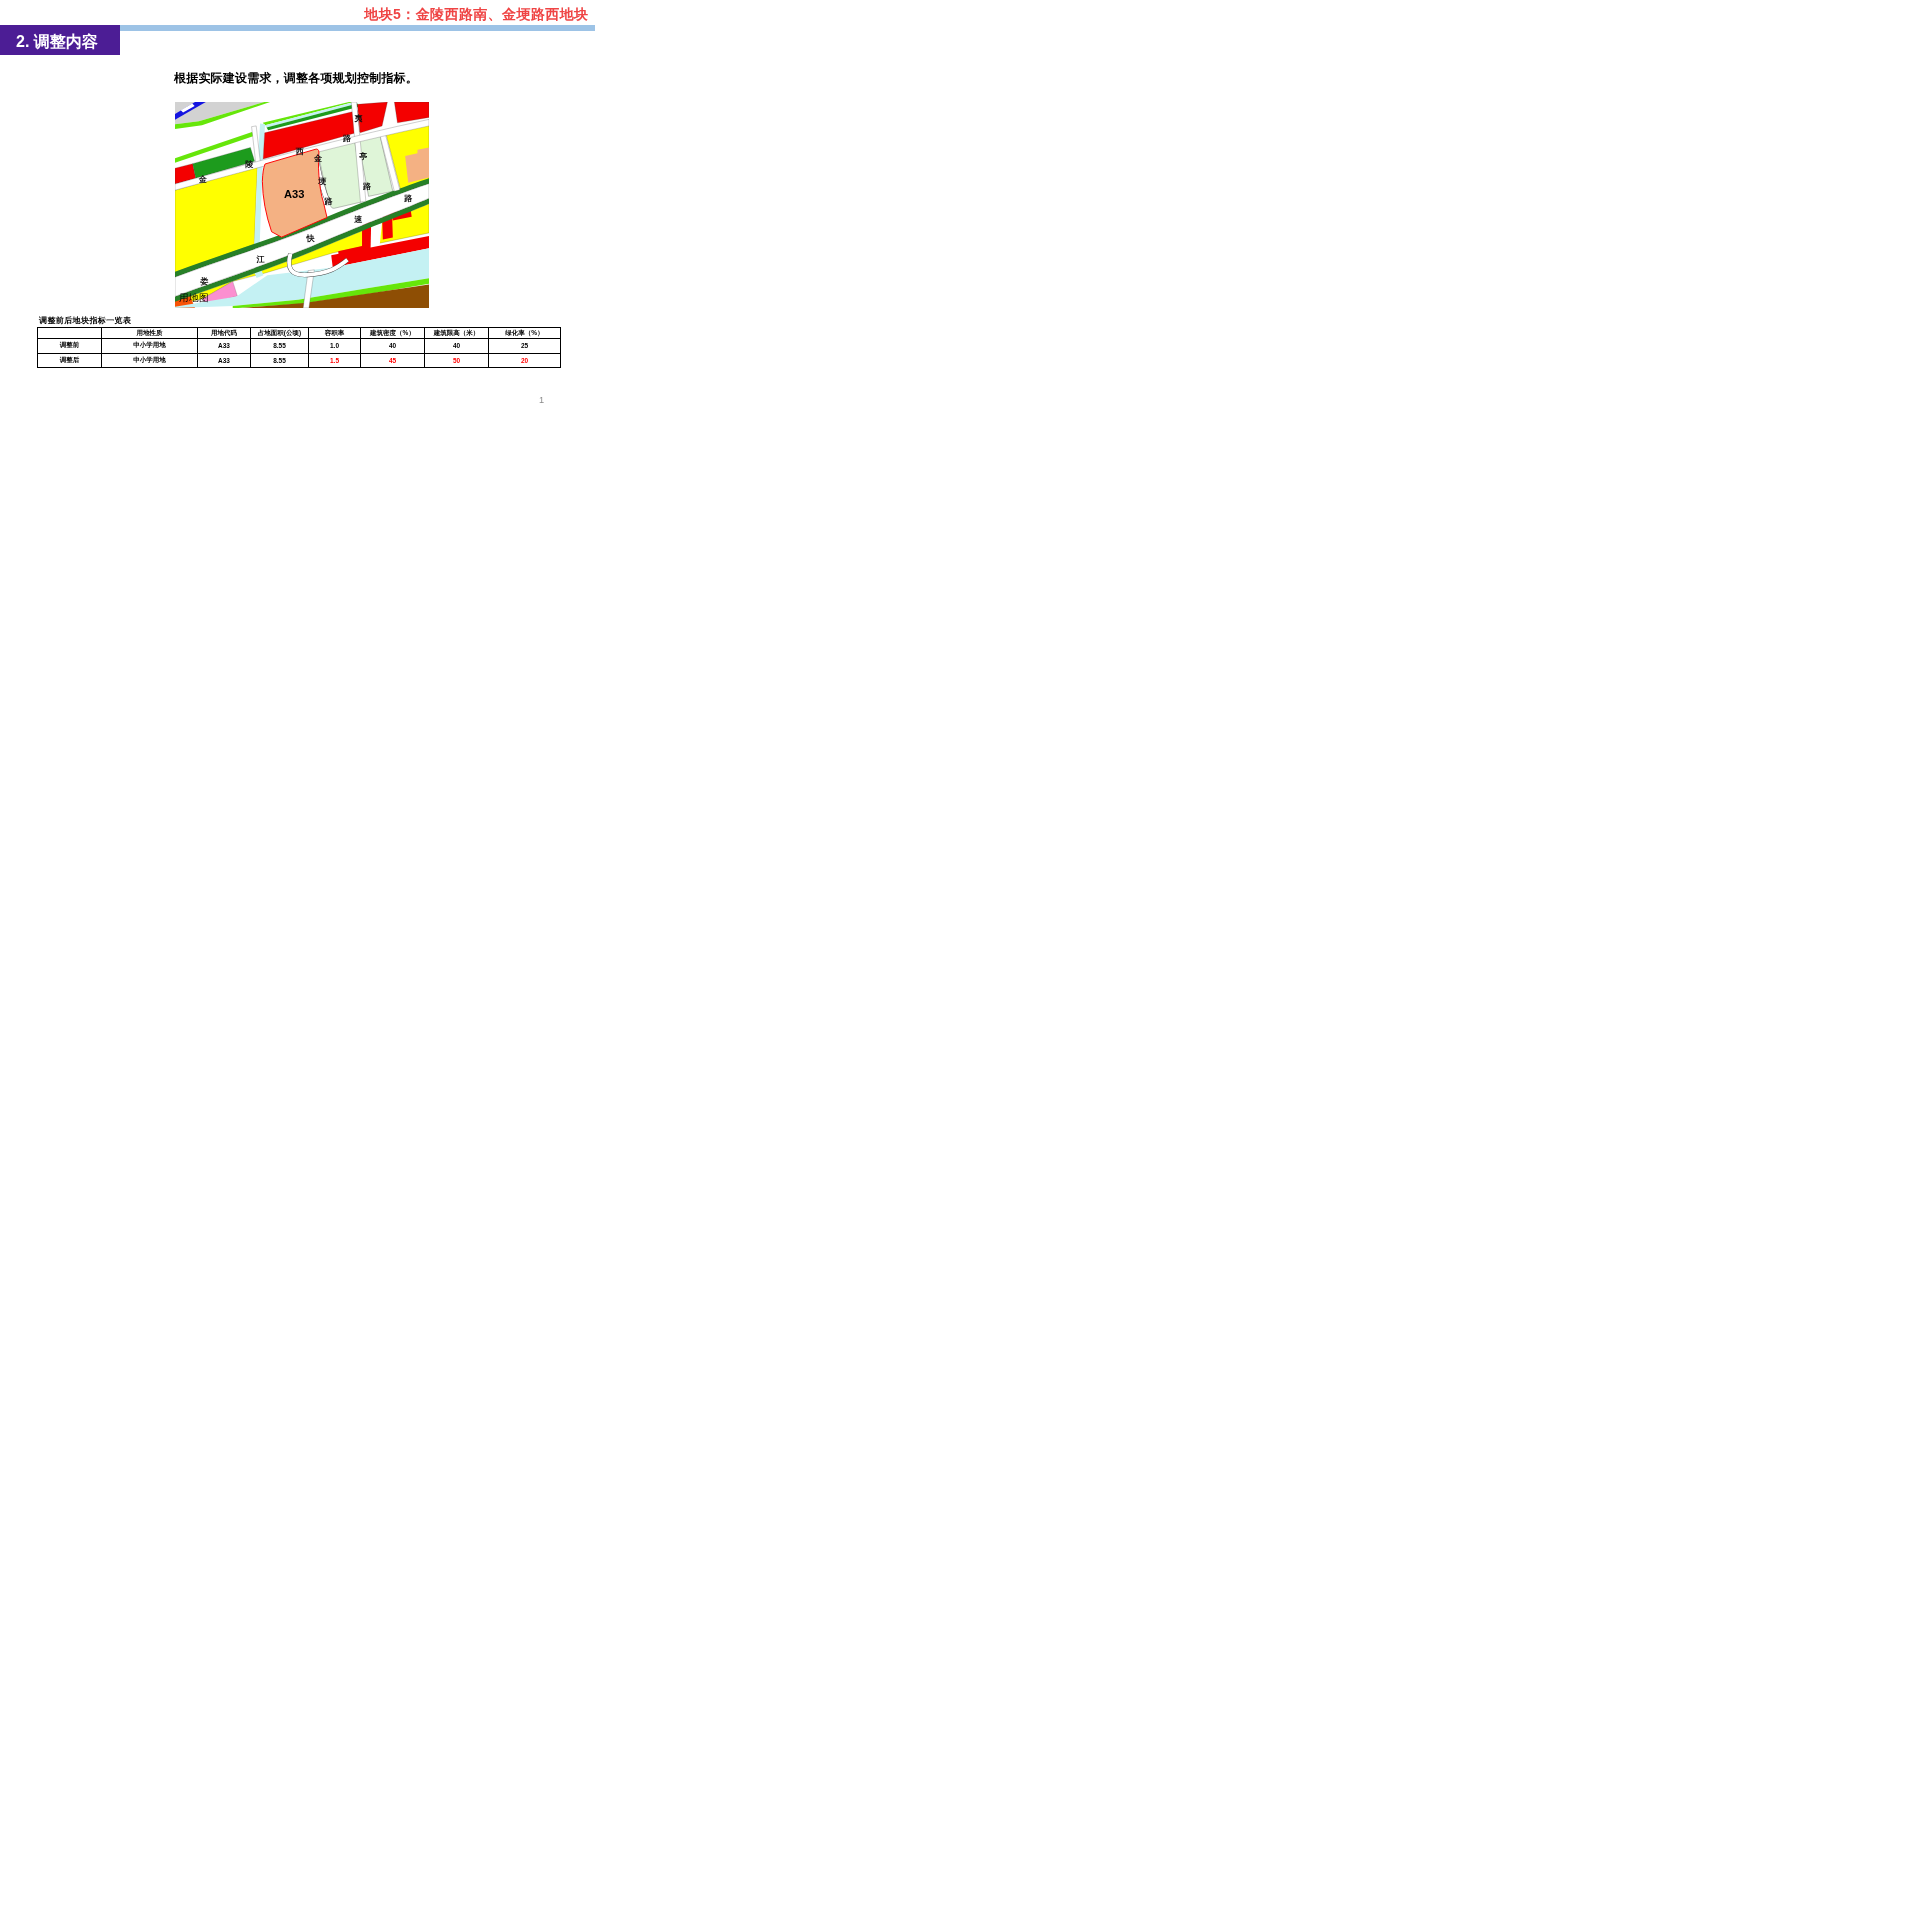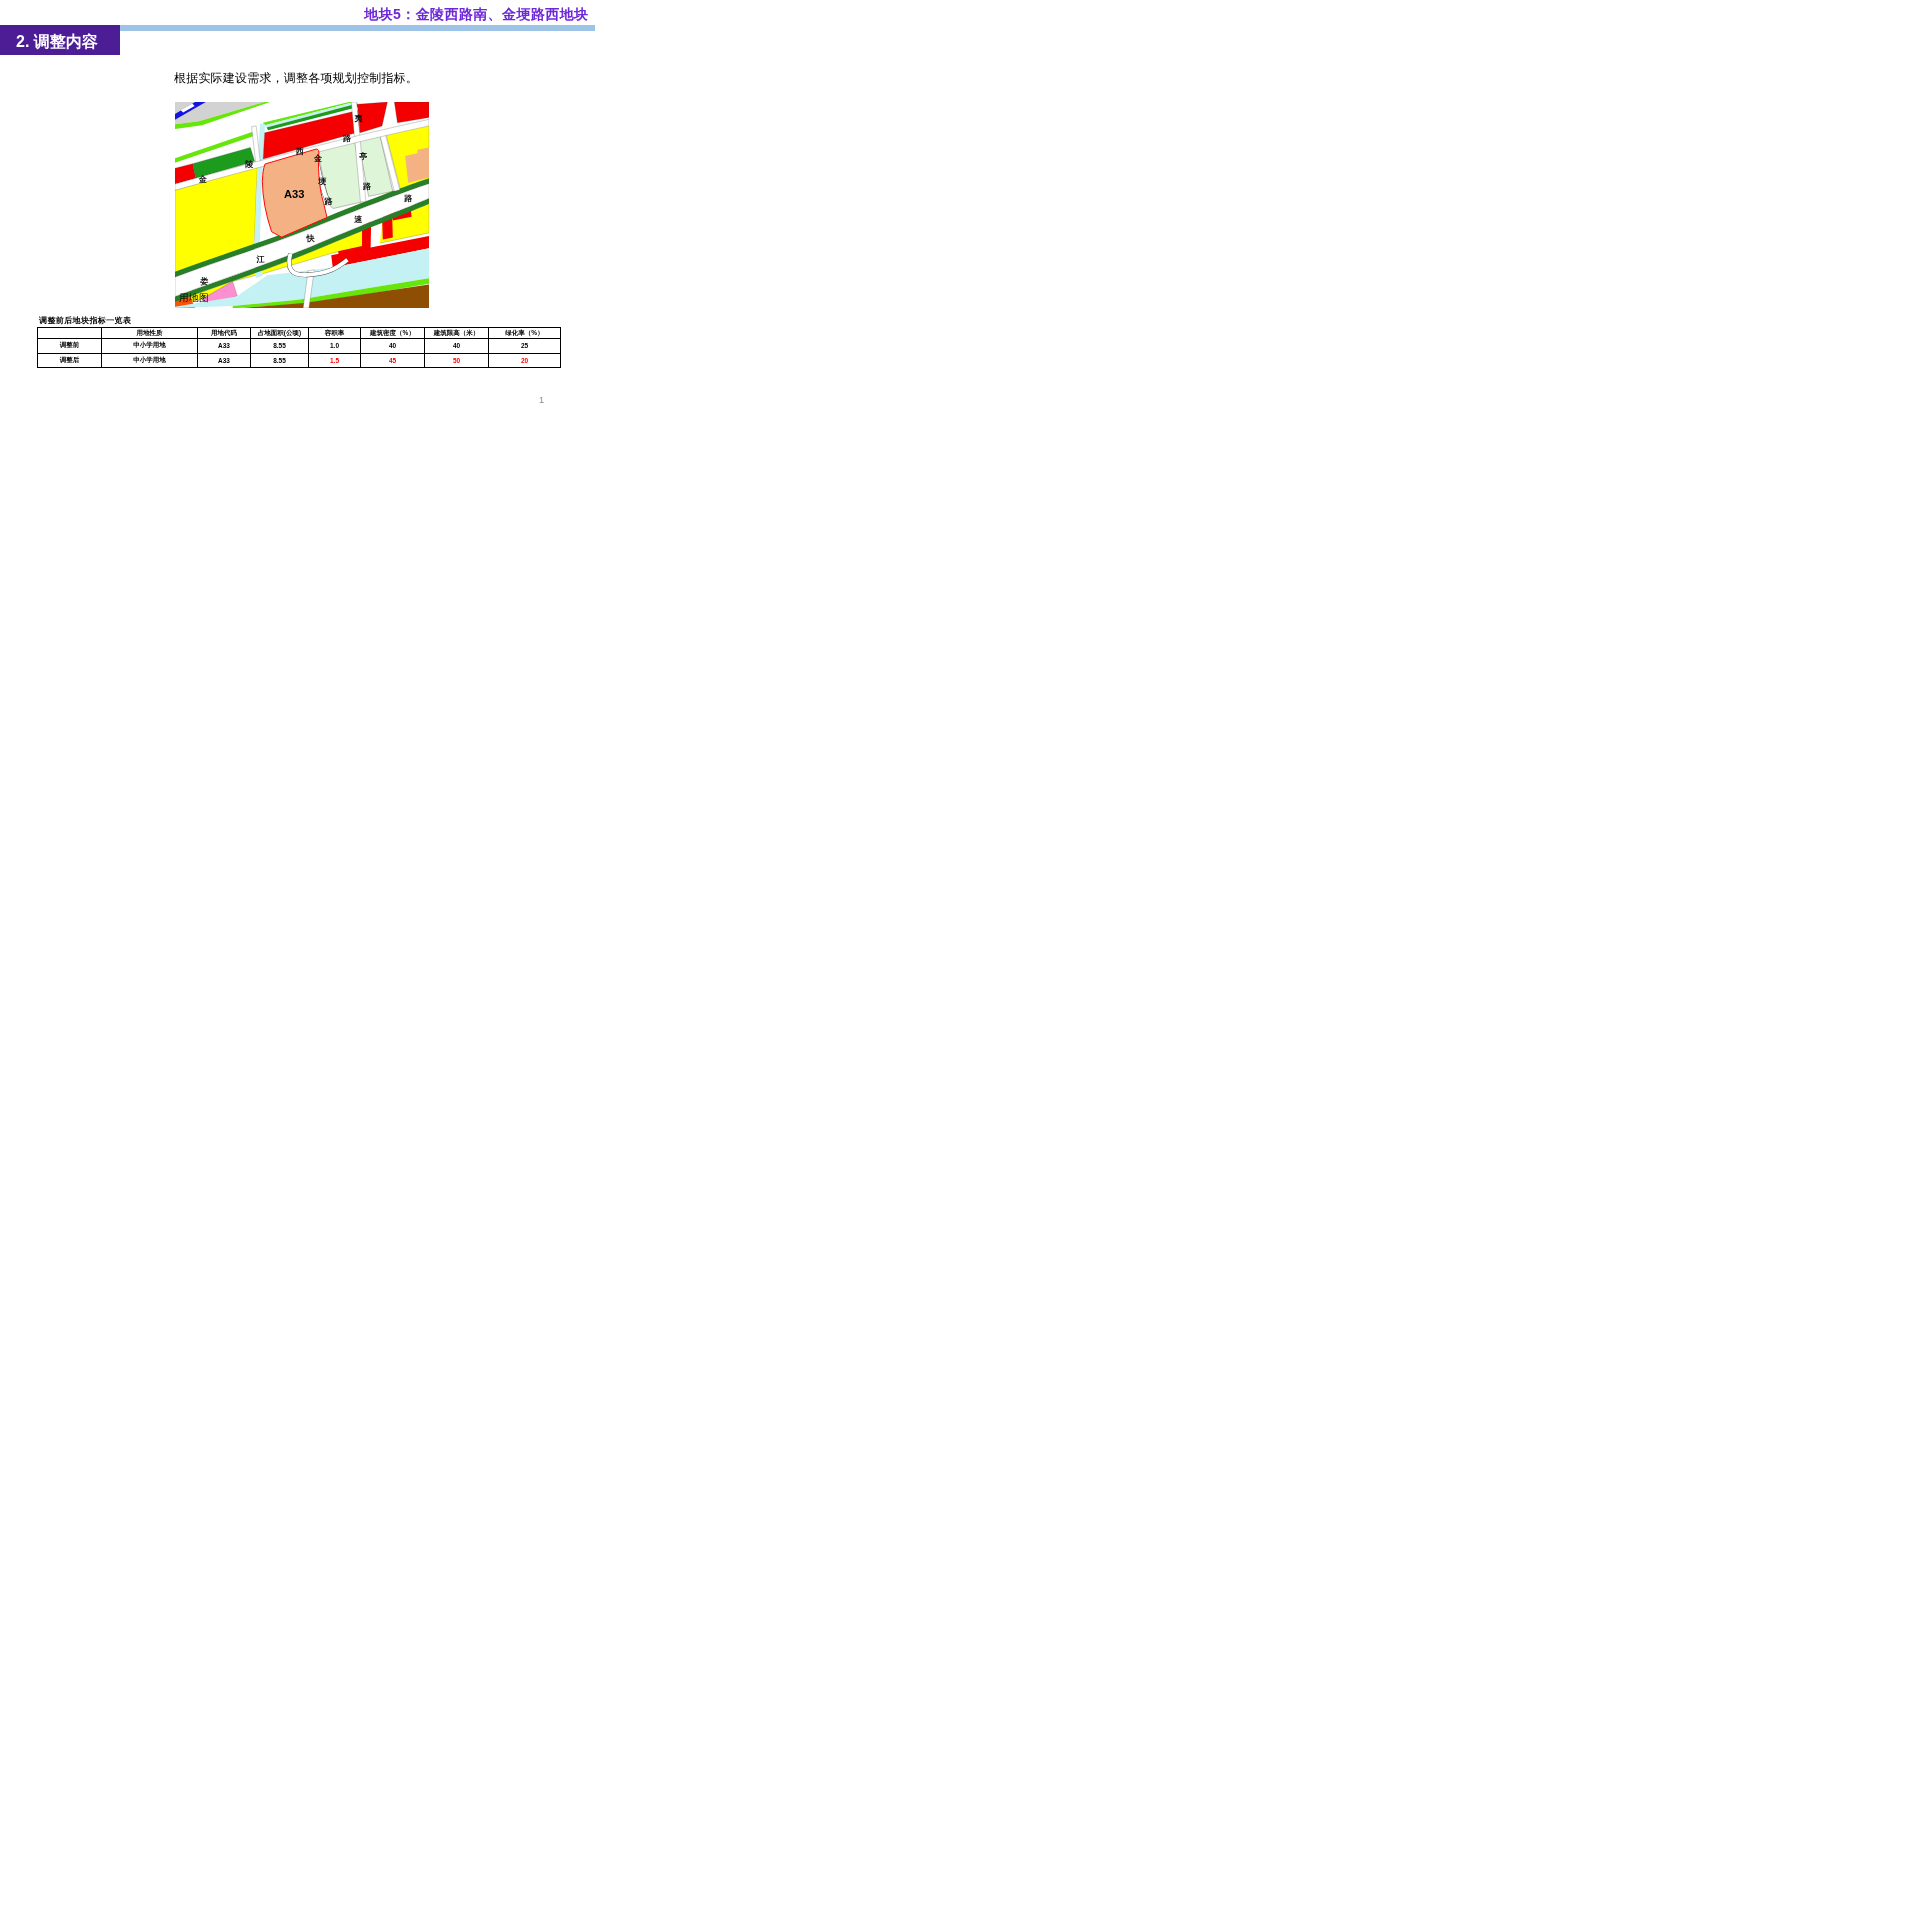--- a/index.html
+++ b/index.html
@@ -1,33 +1,33 @@
 <!DOCTYPE html>
 <html style="font-size:6.2px"><head>
 <meta charset="utf-8">
 <style>
   html,body{margin:0;padding:0;background:#fff;}
   .slide{
     position:relative;width:595px;height:421px;background:#ffffff;overflow:hidden;
     font-family:"Liberation Sans","DejaVu Sans",sans-serif;
   }
   .top-title{
-    position:absolute;top:6px;right:6.5px;font-size:14px;font-weight:bold;color:#6d28d9;
+    position:absolute;top:6px;right:6.5px;font-size:14px;font-weight:bold;color:#ef4444;
     letter-spacing:0.4px;white-space:nowrap;
   }
   .accent-band{
     position:absolute;left:0;top:25px;width:100%;height:5.8px;background:#9DC3E6;
   }
   .section-box{
     position:absolute;left:0;top:25px;width:120px;height:30px;background:#4c1d95;
     color:#ffffff;font-size:16px;font-weight:bold;line-height:33px;padding-left:16px;
     box-sizing:border-box;white-space:nowrap;
   }
   .body-text{
-    position:absolute;left:174px;top:70px;font-size:12px;font-weight:normal;color:#000;
+    position:absolute;left:174px;top:70px;font-size:12px;font-weight:bold;color:#000;
     white-space:nowrap;letter-spacing:0.2px;
   }
   .map-wrap{position:absolute;left:175px;top:102px;width:254px;height:206px;}
   .map-caption{
     position:absolute;left:3.9px;top:190px;font-size:9.6px;font-weight:400;color:#000;z-index:5;
     letter-spacing:0.4px;
   }
   .map-label{font-family:"Liberation Sans","DejaVu Sans",sans-serif;font-weight:600;font-size:21px;fill:#111;}
   .plot-label{font-family:"Liberation Sans","DejaVu Sans",sans-serif;font-weight:600;font-size:29px;fill:#000;}
   .table-title{

